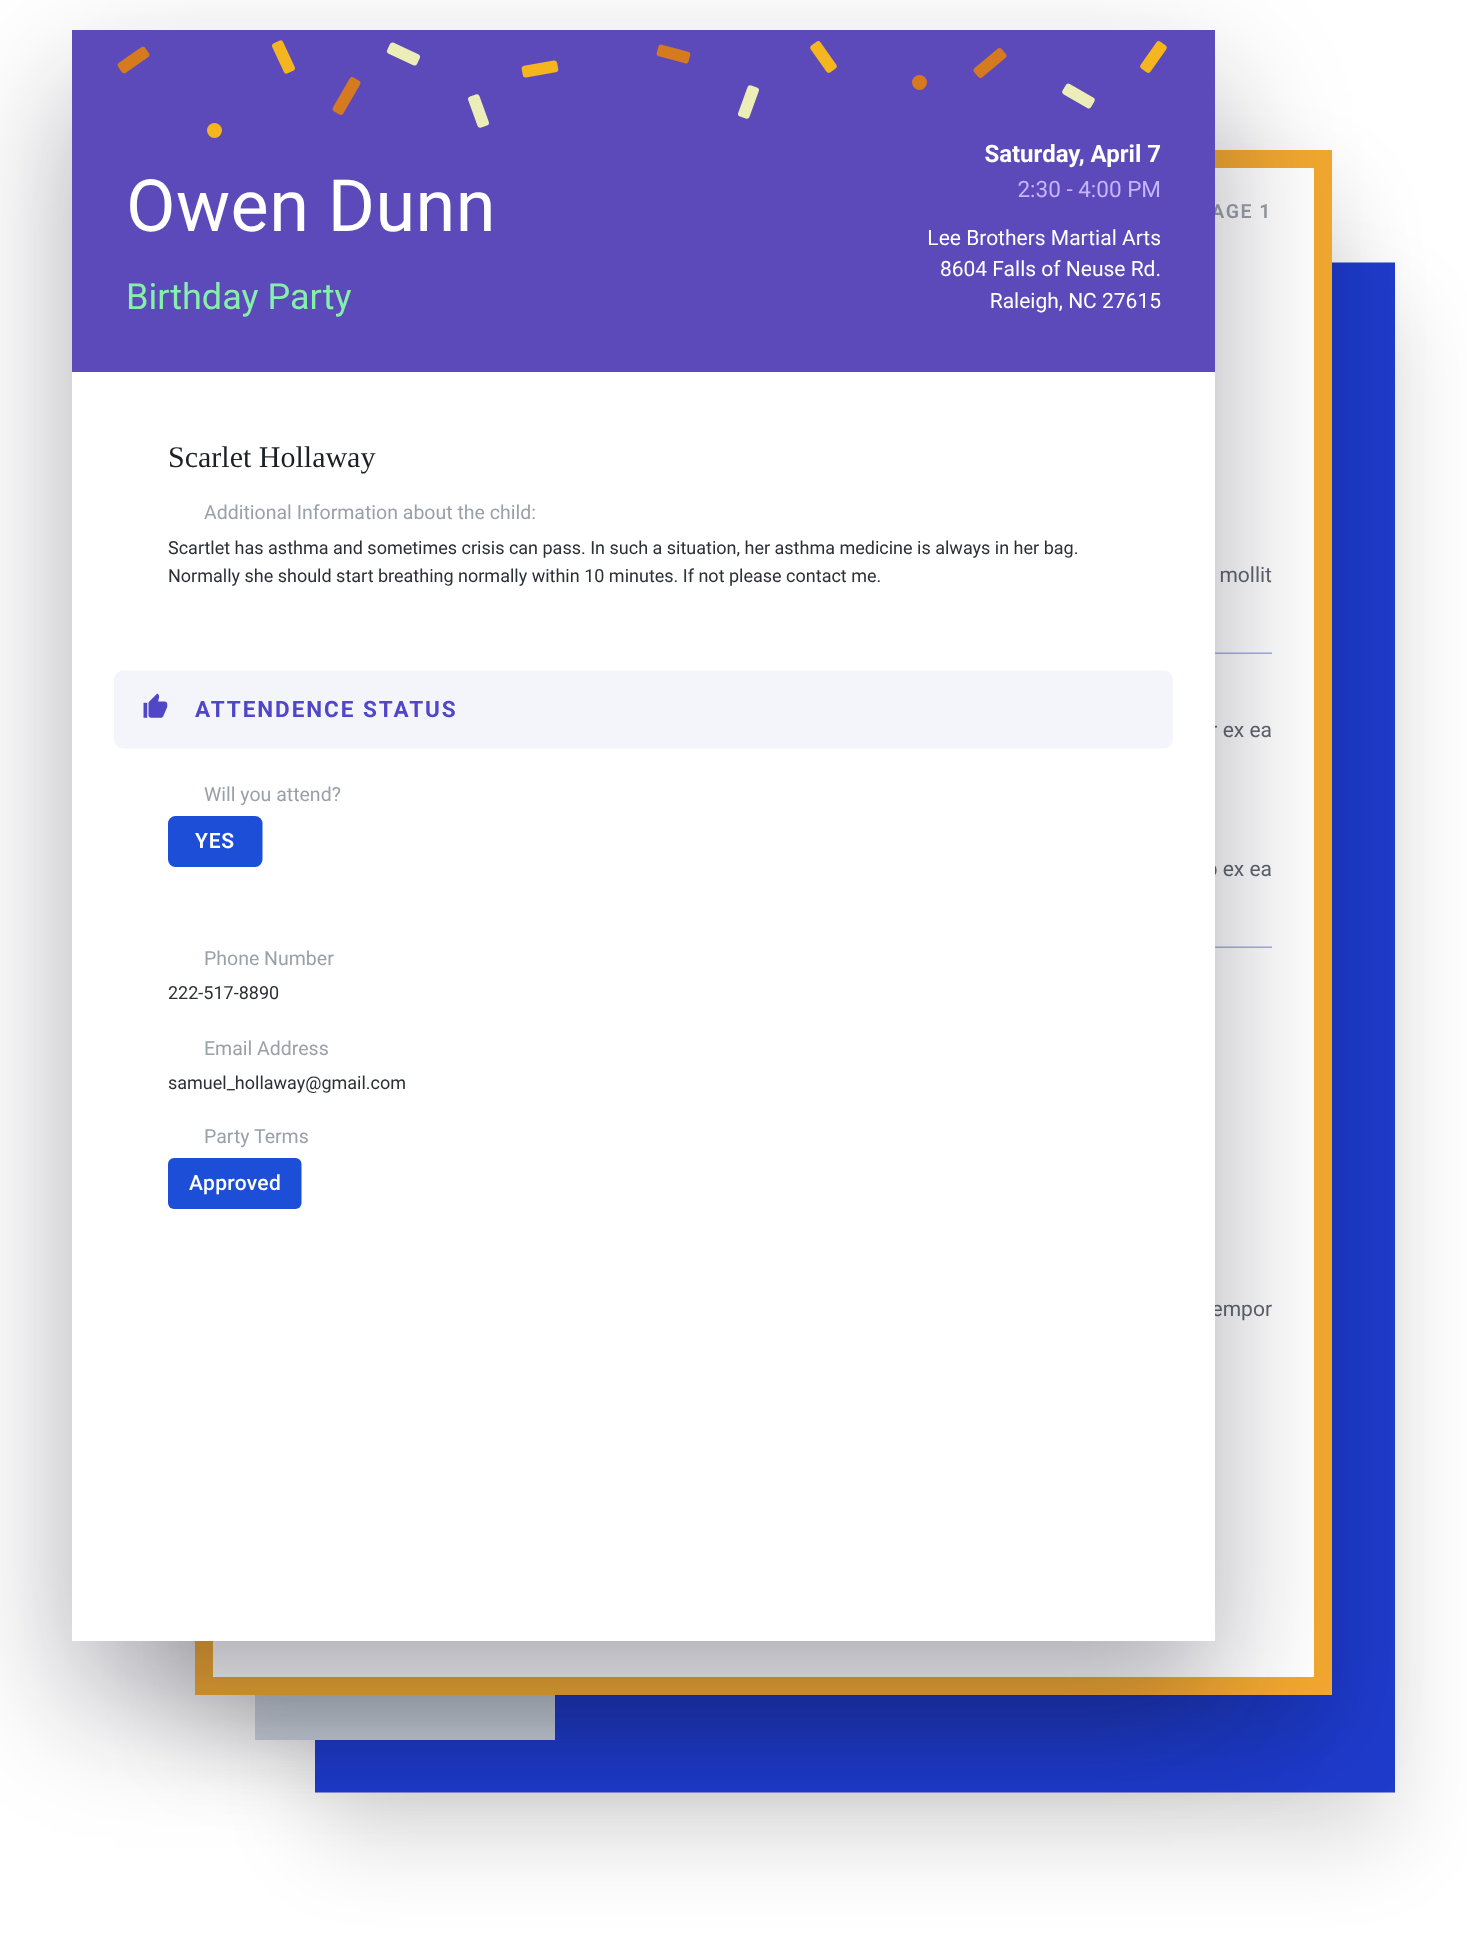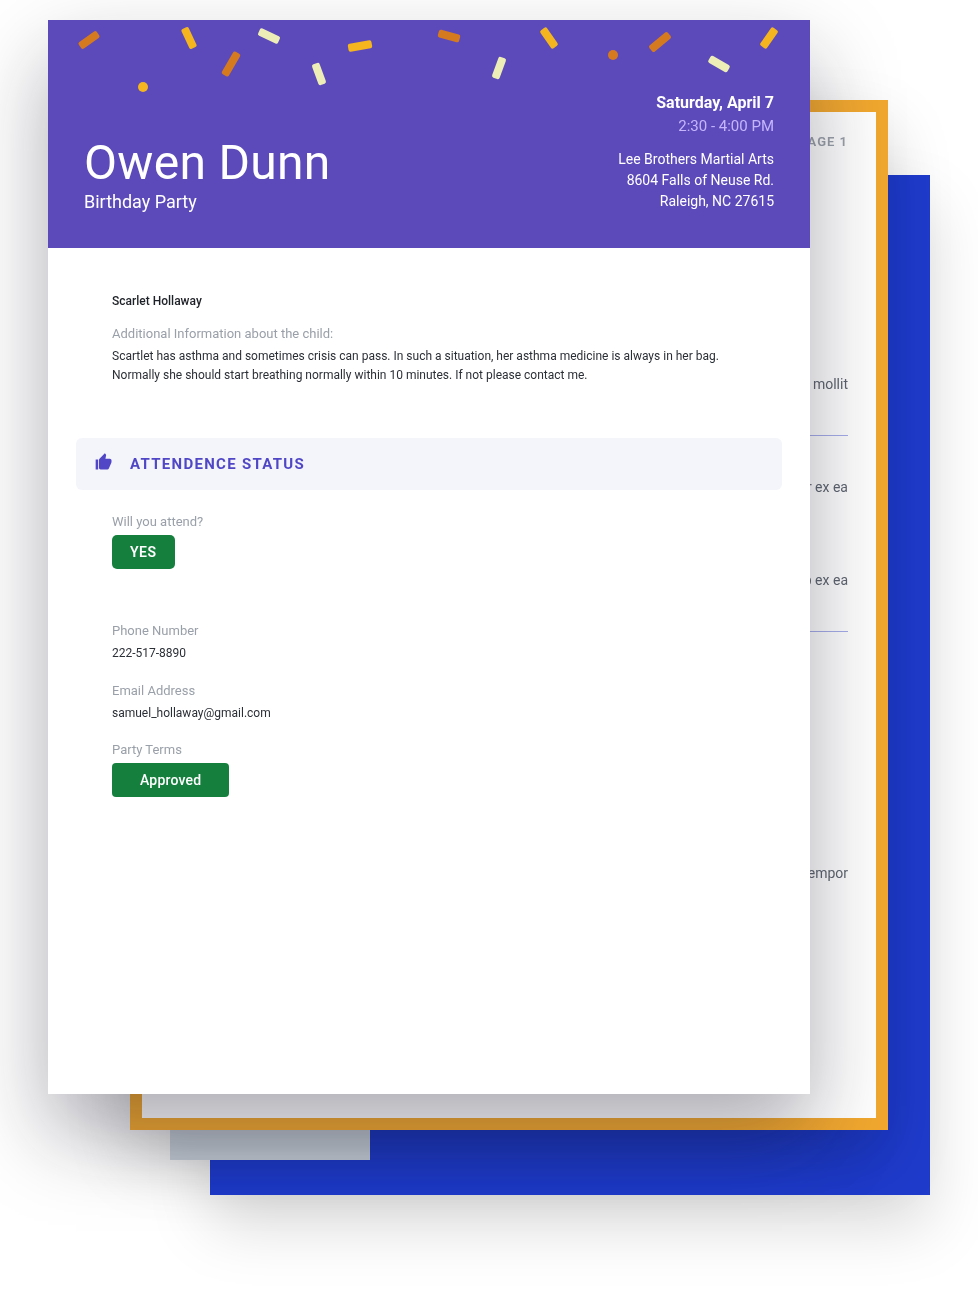--- a/index.html
+++ b/index.html
@@ -63,21 +63,21 @@
   }
   .header-inner {
     position: absolute;
     left: 36px; right: 36px;
     bottom: 36px;
     display: flex;
     align-items: flex-end;
     justify-content: space-between;
   }
   .title-block .title { font-size: 48px; font-weight: 400; letter-spacing: .3px; }
-  .title-block .subtitle { font-size: 18px; color: #ffffff; margin-top: 0; }
+  .title-block .subtitle { font-size: 24px; color: #86efac; margin-top: 18px; }
   .event-block { text-align: right; font-size: 14px; line-height: 1.5; }
   .event-block .date { font-weight: 700; font-size: 16px; }
   .event-block .time { color: #c4b5fd; font-size: 15px; margin-bottom: 12px; }
 
   
   .confetti { position: absolute; border-radius: 2px; }
 
   .body { padding: 46px 28px 30px; }
   .section-header {
     background: #f3f5fa;
@@ -90,36 +90,36 @@
   }
   .section-header .section-title {
     color: #5147c6;
     font-weight: 700;
     letter-spacing: 1.3px;
     font-size: 15px;
   }
   .section-header svg { width: 20px; height: 20px; flex: 0 0 auto; }
 
   .content { padding: 0 36px 34px; }
-  .guest-name { font-size: 12px; color: #1d2026; font-weight: 500; margin-bottom: 18px; }
-  .field-label { color: #9aa0a9; font-size: 13px; margin-bottom: 6px; }
+  .guest-name { font-size: 20px; color: #1d2026; font-weight: 500; margin-bottom: 18px; font-family: Liberation Serif, serif; }
+  .field-label { color: #9aa0a9; font-size: 13px; margin-bottom: 6px; margin-left: 24px; }
   .field-value { color: #2b2f36; font-size: 12px; line-height: 1.55; }
   .field { margin-bottom: 20px; }
 
   .pill {
     display: inline-block;
-    background: #15803d;
+    background: #1d4ed8;
     color: #ffffff;
     font-weight: 600;
     font-size: 14px;
     letter-spacing: .5px;
     padding: 9px 18px;
     border-radius: 5px;
   }
-  .pill.small { padding: 9px 28px; border-radius: 4px; font-weight: 500; letter-spacing: .2px; }
+  .pill.small { padding: 9px 14px; border-radius: 4px; font-weight: 500; letter-spacing: .2px; }
 
 </style>
 </head>
 <body>
 
 <div class="stage">
 
   <div class="doc-back-blue"></div>
   <div class="doc-back-gray"></div>
 

